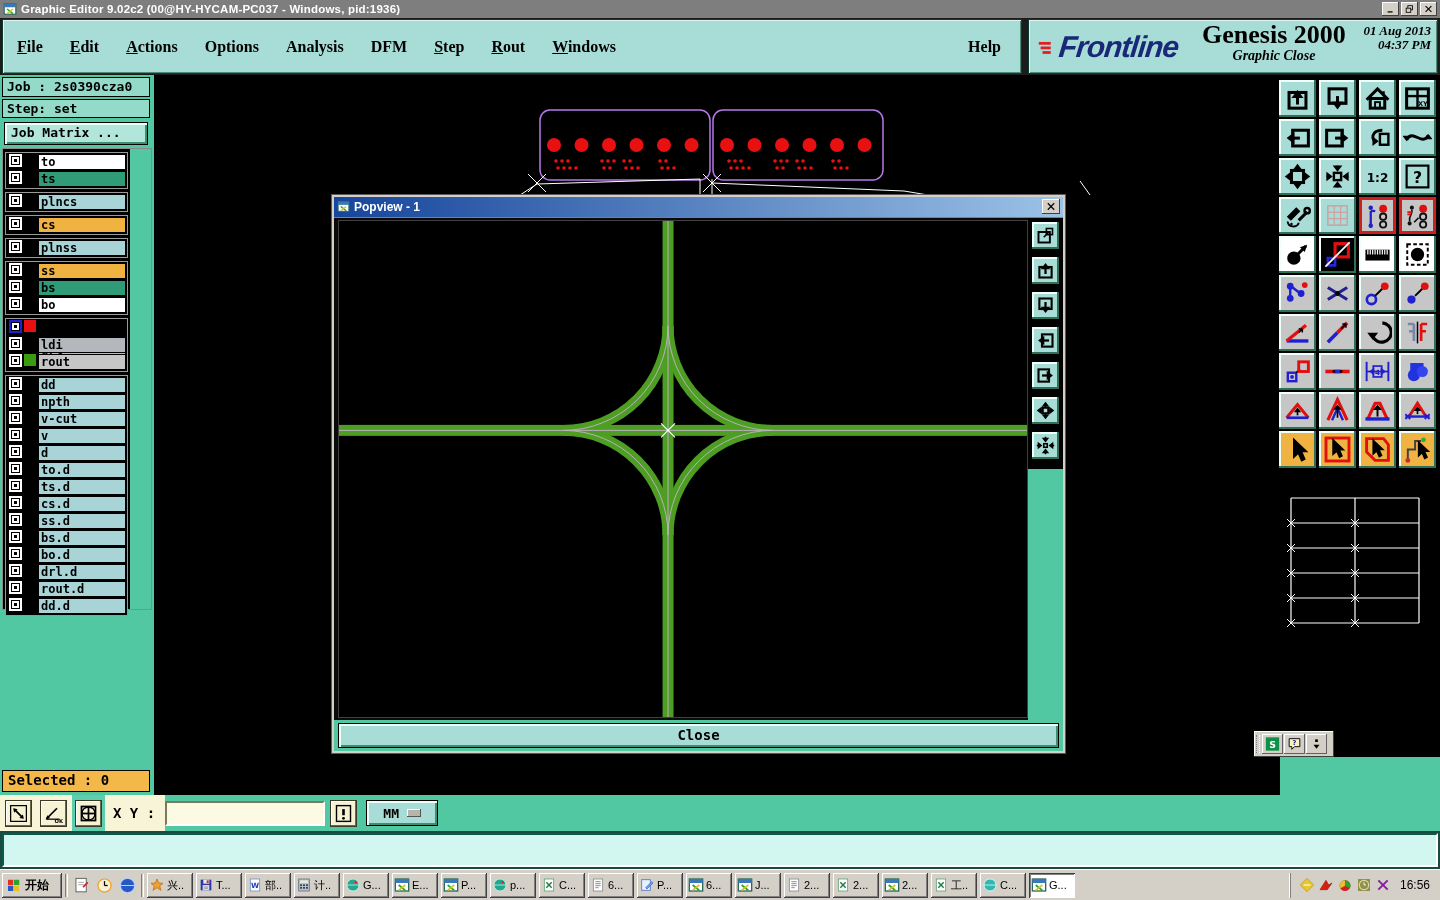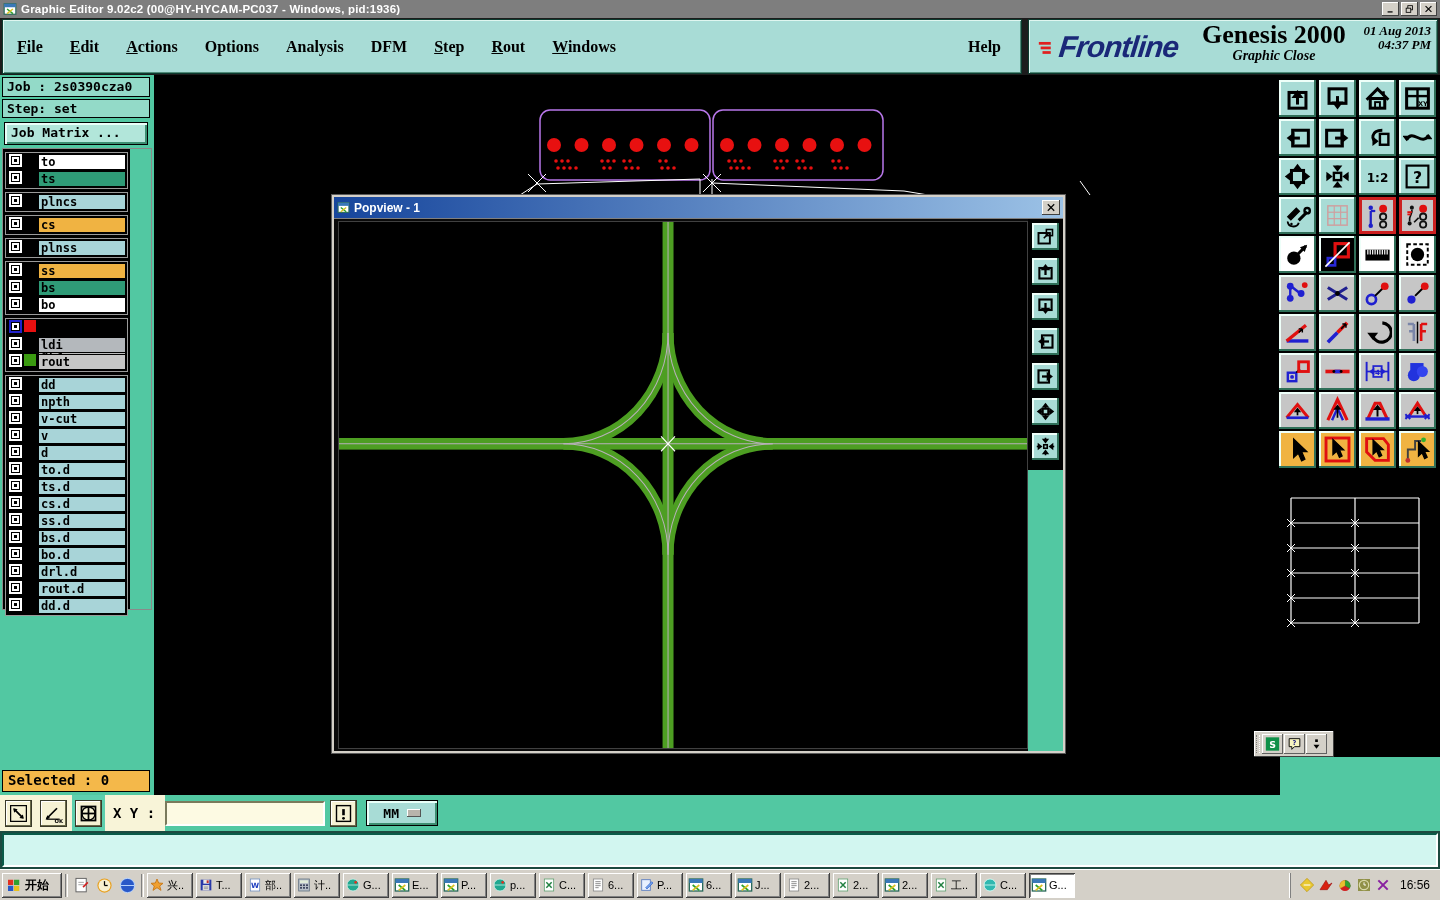--- a/index.html
+++ b/index.html
@@ -859,20 +859,23 @@
             <polygon points="15.5,12 20.96,7.8 20.96,16.2" fill="#000"></polygon>
             <line x1="12" y1="2" x2="12" y2="6" stroke="#000" stroke-width="1.8"></line>
             <line x1="12" y1="22" x2="12" y2="18" stroke="#000" stroke-width="1.8"></line>
             <line x1="2" y1="12" x2="6" y2="12" stroke="#000" stroke-width="1.8"></line>
             <line x1="22" y1="12" x2="18" y2="12" stroke="#000" stroke-width="1.8"></line>
           </svg>
         </div>
         <div class="pv-fill"></div>
       </div>
   </div>
+  <div id="pv-close-strip">
+    <div id="pv-close-btn">Close</div>
+  </div>
 </div>
 
 <div id="mini-toolbar" class="abs">
   <span class="grip"></span>
 <span class="mbtn">
       <svg viewBox="0 0 24 24" style="width:100%;height:100%">
         <rect x="2" y="2" width="20" height="20" fill="#0f9048"></rect>
         <text x="12" y="18" font-size="14" font-weight="bold" text-anchor="middle" font-family="DejaVu Sans,sans-serif" fill="#fff">S</text>
       </svg>
     </span>

